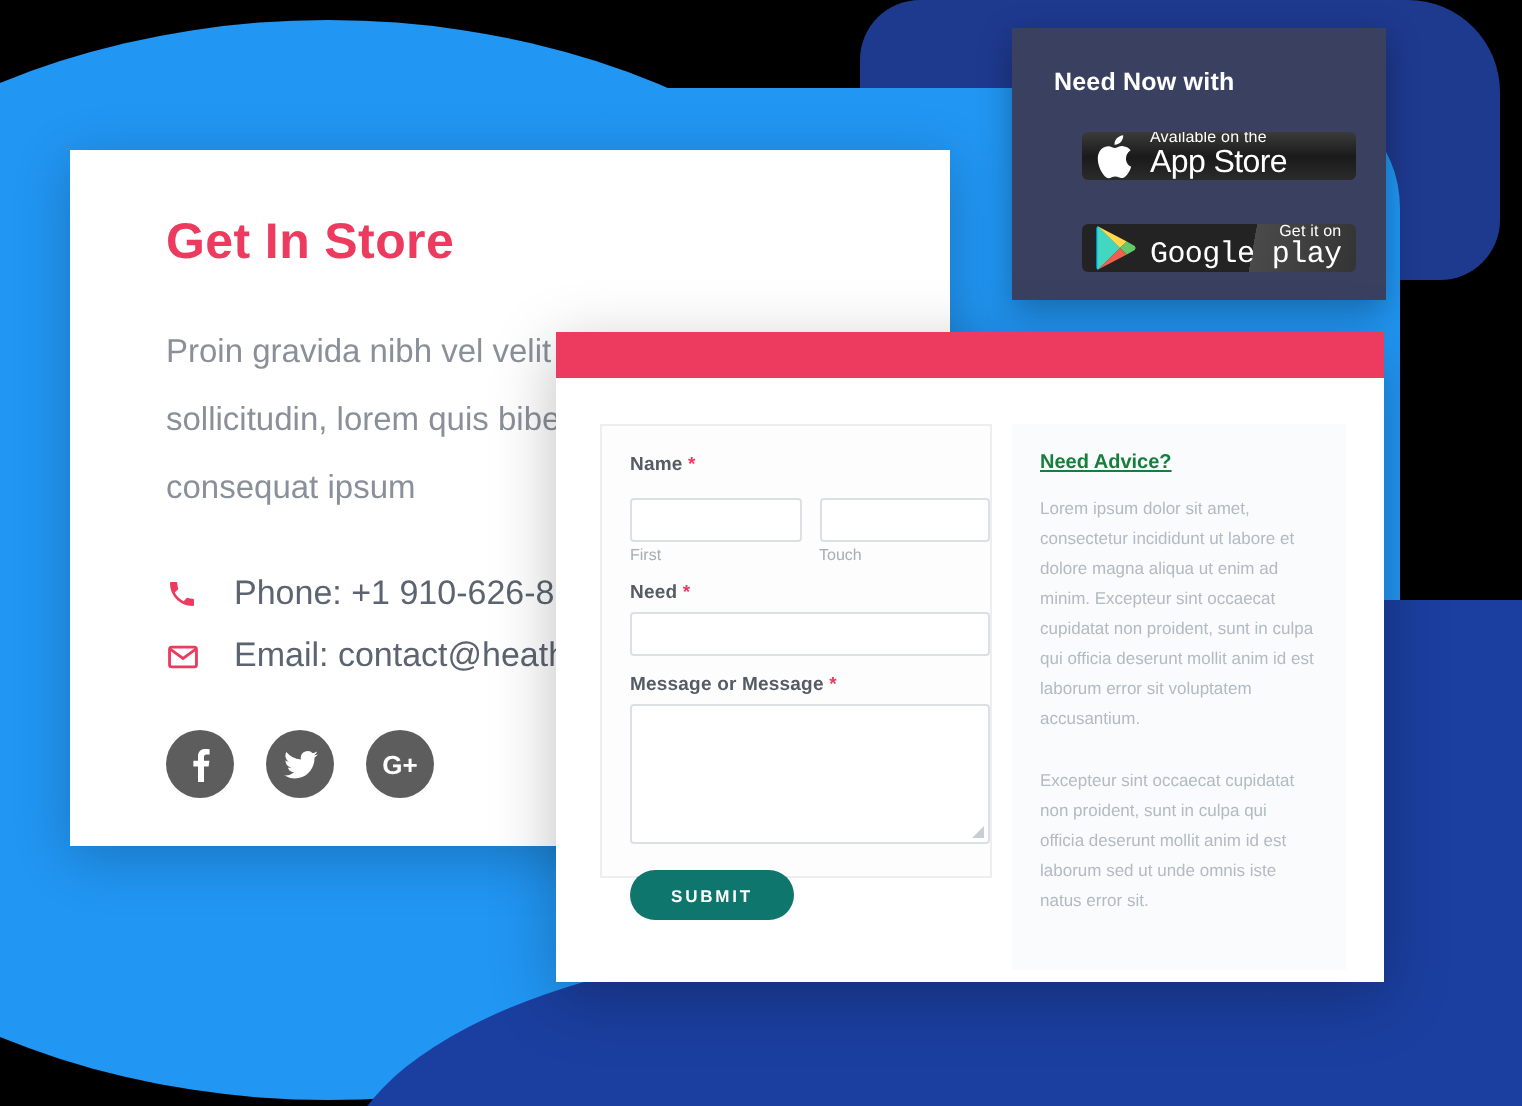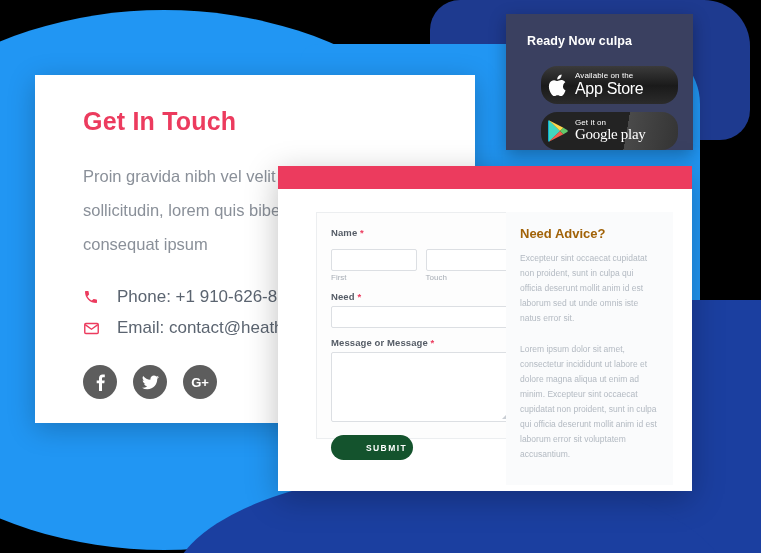--- a/index.html
+++ b/index.html
@@ -111,55 +111,56 @@
     z-index: 6;
   }
   #app-panel-title {
     position: absolute; left: 21px; top: 20px;
     margin: 0;
     font-size: 12.5px; font-weight: bold; color: #ffffff;
     letter-spacing: 0.1px;
   }
   .badge {
     position: absolute; left: 35px;
-    width: 137px; height: 38px;
-    border-radius: 16px;
+    width: 137px; height: 24px;
+    border-radius: 3px;
     display: flex; align-items: center;
     cursor: pointer; overflow: hidden;
   }
   #badge-appstore {
     top: 52px;
     background: linear-gradient(180deg,#3b3b3b 0%, #1a1a1a 52%, #2b2b2b 100%);
   }
   #badge-googleplay {
     top: 98px;
     background: linear-gradient(100deg,#232323 0%, #232323 62%, #4a4a4a 62%, #343434 100%);
+    text-align: right;
   }
   .badge-glyph { width: 34px; display: flex; justify-content: center; align-items: center; }
   .badge-text { color: #fff; line-height: 1.05; }
   .badge-small { font-size: 8px; display: block; font-weight: 400; letter-spacing: .1px; }
   .badge-big { font-size: 16px; display: block; font-weight: normal; letter-spacing: -0.3px; }
-  .gp-big { font-size: 15px; font-weight: normal; font-family: Liberation Serif, serif; }
+  .gp-big { font-size: 15px; font-weight: normal; font-family: Liberation Mono, monospace; }
 
   
   #form-card {
     position: absolute;
     left: 278px; top: 166px;
     width: 414px; height: 325px;
     background: #ffffff;
     box-shadow: 0 8px 30px rgba(0,0,0,0.25);
     z-index: 8;
   }
   #form-bar {
     position: absolute; left: 0; top: 0;
     width: 414px; height: 23px;
     background: #ec3b5e;
   }
   #form-left {
-    position: absolute; left: 38px; top: 46px;
+    position: absolute; left: 22px; top: 46px;
     width: 196px; height: 227px;
     background: #fdfdfd;
     border: 1px solid #eceef0;
     padding: 14px 0 0 14px;
   }
   #form-right {
     position: absolute; left: 228px; top: 46px;
     width: 167px; height: 273px;
     background: #fafbfc;
     padding: 14px 16px 0 14px;
@@ -186,48 +187,47 @@
   #msg-box::after {
     content: ""; position: absolute; right: 2px; bottom: 2px;
     width: 0; height: 0;
     border-left: 6px solid transparent;
     border-bottom: 6px solid #c9ced4;
   }
   #submit-button {
     margin-top: 13px;
     width: 82px; height: 25px;
     border: none; border-radius: 14px;
-    background: #14532d; color: #fff;
+    background: #0f766e; color: #fff;
     font-size: 8.5px; font-weight: bold; letter-spacing: 1.4px;
     font-family: "Liberation Sans", sans-serif;
     cursor: pointer;
-    text-align: right;
   }
   #advice-title {
     margin: 0 0 10px 0;
-    font-size: 13px; font-weight: bold; color: #a16207;
+    font-size: 10px; font-weight: bold; color: #15803d; text-decoration: underline;
   }
   .advice-p {
     margin: 0 0 16px 0;
     font-size: 8.5px; line-height: 15px; color: #b3bac2;
   }
 </style>
 </head>
 <body>
 
 <div id="stage">
   <div class="blob-navy"></div>
   <div class="blob-blue"></div>
   <div class="blob-blue2"></div>
   <div class="blob-navy2"></div>
   <div class="blob-navy3"></div>
 </div>
 
 <div id="touch-card">
-  <h1 id="touch-title">Get In Touch</h1>
+  <h1 id="touch-title">Get In Store</h1>
   <p id="touch-body">Proin gravida nibh vel velit auctor aliquet. Aenean sollicitudin, lorem quis bibendum auctor nisi elit consequat ipsum</p>
 
   <div class="contact-line" id="contact-phone">
     <span class="c-icon">
       <svg width="16" height="16" viewBox="0 0 24 24" fill="#ec3b5e">
           <path d="M6.6 10.8c1.4 2.8 3.8 5.1 6.6 6.6l2.2-2.2c.3-.3.7-.4 1-.2 1.1.4 2.4.6 3.6.6.6 0 1 .4 1 1V20c0 .6-.4 1-1 1C10.5 21 3 13.5 3 4c0-.6.4-1 1-1h3.5c.6 0 1 .4 1 1 0 1.3.2 2.5.6 3.6.1.3 0 .7-.2 1l-2.3 2.2z"></path>
         </svg>
     </span>
     <span>Phone: +1 910-626-85</span>
   </div>
@@ -253,21 +253,21 @@
           <path d="M24 2.4c-.9.4-1.8.7-2.8.8 1-.6 1.8-1.6 2.2-2.7-1 .6-2 1-3.1 1.2A4.9 4.9 0 0 0 11.8 5c0 .4 0 .8.1 1.1A13.9 13.9 0 0 1 1.7.9 4.9 4.9 0 0 0 3.2 7.5c-.8 0-1.5-.2-2.2-.6 0 2.4 1.7 4.4 3.9 4.8-.4.1-.9.2-1.3.2-.3 0-.6 0-.9-.1a4.9 4.9 0 0 0 4.6 3.4A9.9 9.9 0 0 1 0 17.3a14 14 0 0 0 7.5 2.2c9.1 0 14-7.5 14-14v-.7c1-.7 1.8-1.5 2.5-2.4z"></path>
         </svg>
     </div>
     <div class="social">
       <span style="font-size:13px;font-weight:bold;">G+</span>
     </div>
   </div>
 </div>
 
 <div id="app-panel">
-  <h2 id="app-panel-title">Ready Now culpa</h2>
+  <h2 id="app-panel-title">Need Now with</h2>
 
   <div class="badge" id="badge-appstore">
     <span class="badge-glyph">
       <svg width="21" height="25" viewBox="0 0 24 28" fill="#fff">
           <path d="M17.2 14.8c0-3.1 2.5-4.5 2.6-4.6-1.4-2.1-3.6-2.3-4.4-2.4-1.9-.2-3.6 1.1-4.6 1.1-.9 0-2.4-1.1-3.9-1-2 0-3.9 1.2-4.9 3-2.1 3.7-.5 9.1 1.5 12.1 1 1.5 2.2 3.1 3.7 3.1 1.5-.1 2-1 3.8-1s2.3 1 3.9.9c1.6 0 2.6-1.5 3.6-3 1.1-1.7 1.6-3.4 1.6-3.5-.1 0-3-1.2-3-4.7zM14.3 5.3c.8-1 1.4-2.4 1.2-3.8-1.2.1-2.7.8-3.6 1.8-.8.9-1.5 2.3-1.3 3.7 1.4.1 2.8-.7 3.7-1.7z"></path>
         </svg>
     </span>
     <span class="badge-text">
       <span class="badge-small">Available on the</span>
       <span class="badge-big">App Store</span>
@@ -322,16 +322,16 @@
       <span>Message or Message</span>
       <span class="req">*</span>
     </p>
     <div id="msg-box"></div>
 
     <button id="submit-button">SUBMIT</button>
   </div>
 
   <div id="form-right">
     <h3 id="advice-title">Need Advice?</h3>
+    <p class="advice-p">Lorem ipsum dolor sit amet, consectetur incididunt ut labore et dolore magna aliqua ut enim ad minim. Excepteur sint occaecat cupidatat non proident, sunt in culpa qui officia deserunt mollit anim id est laborum error sit voluptatem accusantium.</p>
     <p class="advice-p">Excepteur sint occaecat cupidatat non proident, sunt in culpa qui officia deserunt mollit anim id est laborum sed ut unde omnis iste natus error sit.</p>
-    <p class="advice-p">Lorem ipsum dolor sit amet, consectetur incididunt ut labore et dolore magna aliqua ut enim ad minim. Excepteur sint occaecat cupidatat non proident, sunt in culpa qui officia deserunt mollit anim id est laborum error sit voluptatem accusantium.</p>
   </div>
 </div>
 
 </body></html>

